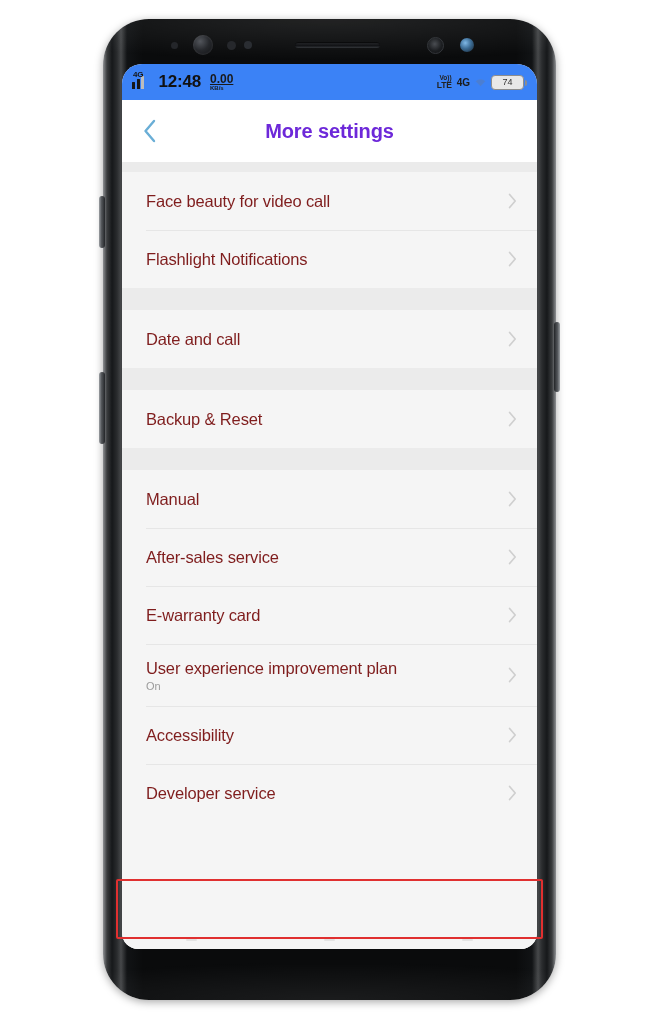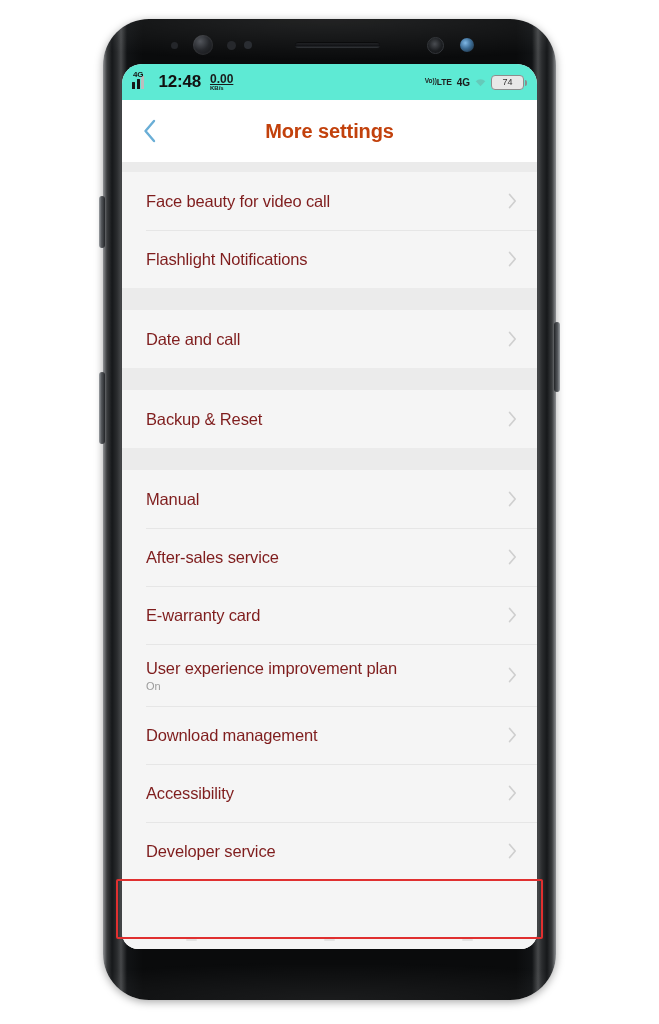--- a/index.html
+++ b/index.html
@@ -91,21 +91,21 @@
     left: 122px; top: 64px;
     width: 415px; height: 885px;
     background: #f5f5f5;
     border-radius: 20px 20px 16px 16px;
     overflow: hidden;
   }
 
   
   #status-bar {
     height: 36px;
-    background: #5eead4;
+    background: #3b82f6;
     display: flex; align-items: center;
     padding: 0 13px 0 10px;
     position: relative;
   }
   #status-left { display: flex; align-items: center; gap: 4px; }
   #signal-bars {
     display: flex; align-items: flex-end; gap: 1.5px; height: 13px;
     position: relative; padding-right: 1px;
   }
   #signal-bars i { display:block; width: 3px; background: #161616; border-radius: .5px; }
@@ -124,21 +124,21 @@
   #data-rate {
     margin-left: 5px; line-height: 1.05; color: #1a1a1a;
     display: flex; flex-direction: column;
   }
   #data-rate-value { font-size: 12px; font-weight: bold; text-decoration: underline; }
   #data-rate-unit  { font-size: 6px; font-weight: bold; }
 
   #status-right { margin-left: auto; display: flex; align-items: center; gap: 5px; }
   #volte-icon {
     line-height: 1.0; color: #222; text-align: right;
-    display: flex; flex-direction: row;
+    display: flex; flex-direction: column;
   }
   #volte-top { font-size: 6.5px; font-weight: bold; }
   #volte-bottom { font-size: 8.5px; font-weight: bold; letter-spacing: -.2px; }
   #data-network-label { font-size: 10px; font-weight: bold; color: #1a1a1a; }
   #wifi-icon { width: 11px; height: 9px; opacity: .28; }
   #battery-icon {
     position: relative; width: 33px; height: 15px;
     border: 1.4px solid #8d8d8d; border-radius: 4px;
     display: flex; align-items: center; justify-content: center;
     background: #e8e8e8;
@@ -157,21 +157,21 @@
     position: relative;
   }
   #back-button {
     width: 56px; height: 100%;
     display: flex; align-items: center; justify-content: center;
   }
   #back-chevron-icon { width: 14px; height: 24px; }
   #page-title {
     position: absolute; left: 0; right: 0;
     text-align: center;
-    font-size: 20px; font-weight: bold; color: #c2410c;
+    font-size: 20px; font-weight: bold; color: #6d28d9;
     letter-spacing: -.1px;
   }
 
   
   #settings-list { background: #f5f5f5; }
   .group-gap { height: 22px; background: #ebebeb; }
   .group-gap.thin { height: 10px; }
   .settings-group { background: #f5f5f5; }
 
   .settings-row {
@@ -348,28 +348,20 @@
           <div class="row-text">
             <div class="row-title">User experience improvement plan</div>
             <div class="row-subtitle">On</div>
           </div>
           <svg class="row-chevron-icon" viewBox="0 0 9 16">
             <polyline points="1.6,1.5 7.2,8 1.6,14.5" fill="none" stroke="#c9c9c9" stroke-width="1.7" stroke-linecap="round" stroke-linejoin="round"></polyline>
           </svg>
         </div>
         <div class="settings-row">
           <div class="row-text">
-            <div class="row-title">Download management</div>
-          </div>
-          <svg class="row-chevron-icon" viewBox="0 0 9 16">
-            <polyline points="1.6,1.5 7.2,8 1.6,14.5" fill="none" stroke="#c9c9c9" stroke-width="1.7" stroke-linecap="round" stroke-linejoin="round"></polyline>
-          </svg>
-        </div>
-        <div class="settings-row">
-          <div class="row-text">
             <div class="row-title">Accessibility</div>
           </div>
           <svg class="row-chevron-icon" viewBox="0 0 9 16">
             <polyline points="1.6,1.5 7.2,8 1.6,14.5" fill="none" stroke="#c9c9c9" stroke-width="1.7" stroke-linecap="round" stroke-linejoin="round"></polyline>
           </svg>
         </div>
         <div class="settings-row">
           <div class="row-text">
             <div class="row-title">Developer service</div>
           </div>

